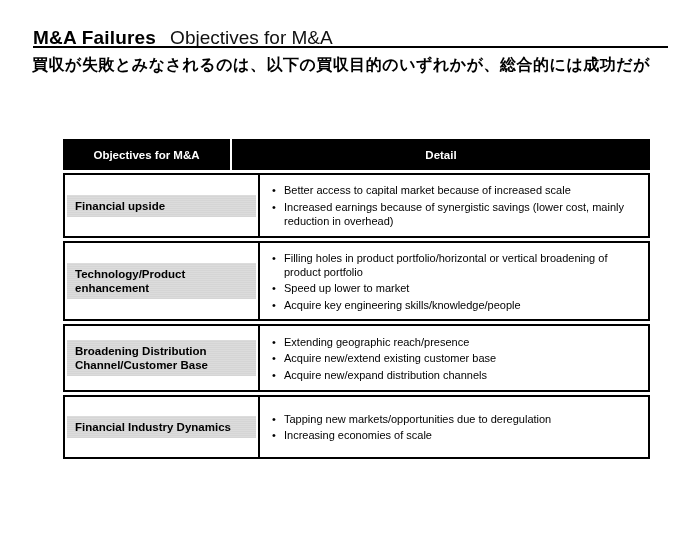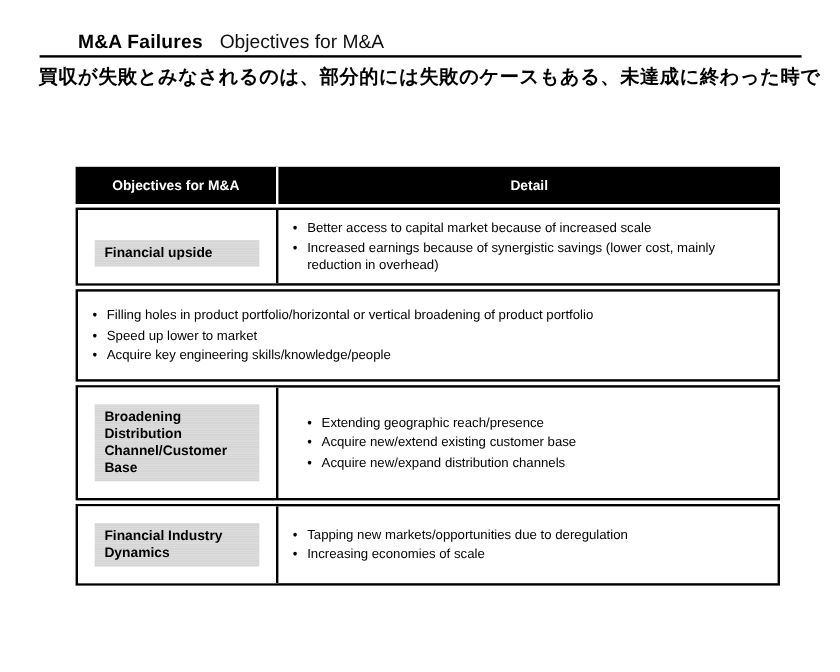--- a/index.html
+++ b/index.html
@@ -5,21 +5,21 @@
   html, body { margin: 0; padding: 0; background: #ffffff; }
   body {
     width: 700px; height: 560px; position: relative; overflow: hidden;
     font-family: "Liberation Sans", "DejaVu Sans", sans-serif;
     color: #000;
   }
   .page { position: absolute; inset: 0; background: #fff; }
 
   
   .slide-header { position: absolute; left: 33px; top: 27px; width: 635px; }
-  .title-row { font-size: 16px; white-space: nowrap; margin-left: 32px; }
+  .title-row { font-size: 19px; white-space: nowrap; }
   .title-main { font-weight: bold; letter-spacing: 0.2px; }
   .title-sub { margin-left: 14px; font-weight: normal; color: #111; }
   .header-rule {
     position: absolute; left: 33px; top: 46px; width: 635px; height: 0;
     border-top: 2px solid #000;
   }
 
   
   .intro {
     position: absolute; left: 32px; top: 54px; width: 645px;
@@ -38,26 +38,26 @@
   .th { display: flex; align-items: center; justify-content: center; box-sizing: border-box; }
   .th-objectives { width: 169px; border-right: 2px solid #fff; }
   .th-detail { flex: 1; text-align: right; }
 
   .trow {
     display: flex; border: 2px solid #000; margin-top: 3px;
     box-sizing: border-box; background: #fff;
   }
   .row-1 { min-height: 65px; }
   .row-2 { min-height: 77px; }
-  .row-3 { min-height: 68px; gap: 12px; }
+  .row-3 { min-height: 68px; }
   .row-4 { min-height: 64px; }
 
   .cell-objective {
-    width: 167px; box-sizing: border-box; border-right: 2px solid #000;
-    padding: 14px; display: flex; align-items: flex-end; background: #fff;
+    width: 195px; box-sizing: border-box; border-right: 2px solid #000;
+    padding: 2px; display: flex; align-items: center; background: #fff;
   }
   .label-fill {
     flex: 1; display: flex; align-items: center;
     background: #d9d9d9;
     background-image: repeating-linear-gradient(180deg, #dcdcdc 0 1px, #d5d5d5 1px 2px);
     padding: 4px 8px; box-sizing: border-box;
     font-weight: bold; font-size: 11.5px; line-height: 14px;
   }
   .cell-detail {
     flex: 1; display: flex; align-items: center;
@@ -77,21 +77,21 @@
 <div class="page">
 
   <div class="slide-header">
     <div class="title-row">
       <span class="title-main">M&amp;A Failures</span><span class="title-sub">Objectives for M&amp;A</span>
     </div>
   </div>
   <div class="header-rule"></div>
 
   <div class="intro">
-    <div class="jp-line">買収が失敗とみなされるのは、部分的には失敗のケースもある、未達成に終わった時で</div>
+    <div class="jp-line">買収が失敗とみなされるのは、以下の買収目的のいずれかが、総合的には成功だが</div>
   </div>
 
   <div class="mna-table">
 
     <div class="thead">
       <div class="th th-objectives">Objectives for M&amp;A</div>
       <div class="th th-detail">Detail</div>
     </div>
 
     <div class="trow row-1">
@@ -106,20 +106,23 @@
             </li>
           <li>
               <span class="blt">•</span>
               <span class="blt-text">Increased earnings because of synergistic savings (lower cost, mainly reduction in overhead)</span>
             </li>
         </ul>
       </div>
     </div>
 
     <div class="trow row-2">
+      <div class="cell-objective">
+        <div class="label-fill">Technology/Product enhancement</div>
+      </div>
       <div class="cell-detail">
         <ul class="bullets">
           <li>
               <span class="blt">•</span>
               <span class="blt-text">Filling holes in product portfolio/horizontal or vertical broadening of product portfolio</span>
             </li>
           <li>
               <span class="blt">•</span>
               <span class="blt-text">Speed up lower to market</span>
             </li>

